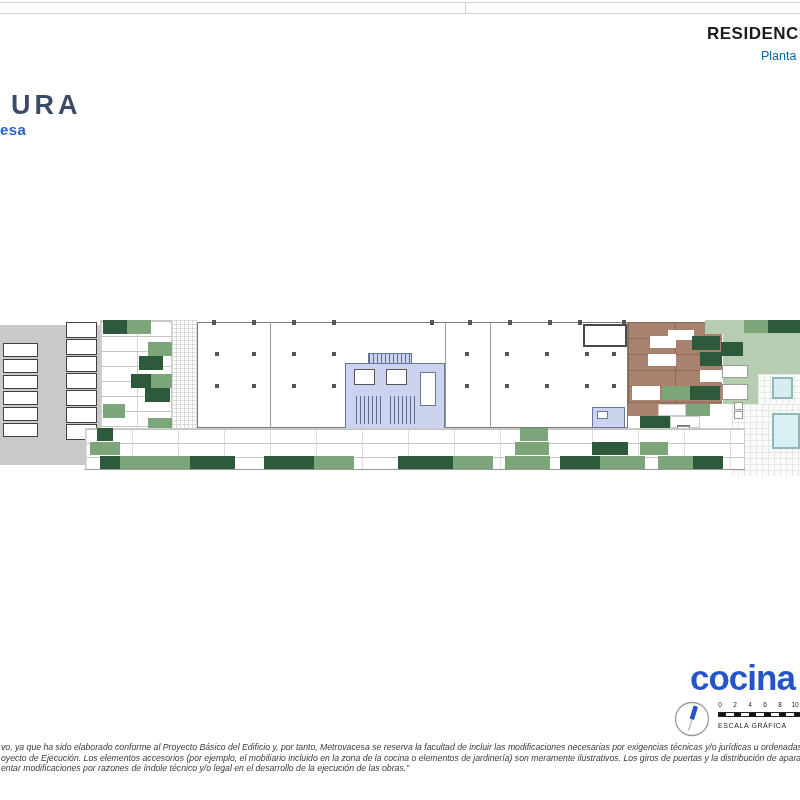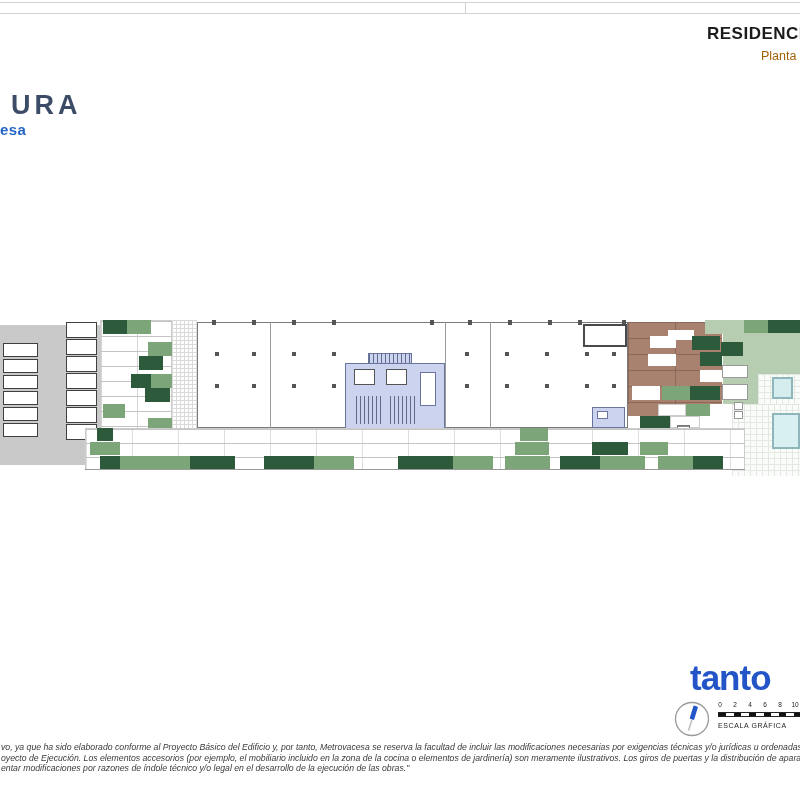--- a/index.html
+++ b/index.html
@@ -3,21 +3,21 @@
 <meta charset="utf-8">
 <style>
   html,body{margin:0;padding:0;background:#fff;}
   #page{position:relative;width:800px;height:800px;background:#ffffff;overflow:hidden;
         font-family:"Liberation Sans",sans-serif;}
   
   .rule{position:absolute;background:#d2d2d2;}
   
   #project-title{position:absolute;left:707px;top:24px;font-size:17px;font-weight:bold;
     color:#1c1c1c;letter-spacing:.5px;white-space:nowrap;}
-  #sheet-title{position:absolute;left:761px;top:49px;font-size:12.5px;color:#a16207;white-space:nowrap;}
+  #sheet-title{position:absolute;left:761px;top:49px;font-size:12.5px;color:#0369a1;white-space:nowrap;}
   
   #brand-top-1{position:absolute;left:11px;top:90px;font-size:27px;font-weight:600;
     letter-spacing:4px;white-space:nowrap;}
   #brand-top-2{position:absolute;left:0px;top:121px;font-size:15px;font-weight:bold;
     letter-spacing:.4px;white-space:nowrap;}
   
   #floor-plan{position:absolute;left:0;top:312px;width:800px;height:166px;}
   .pe{position:absolute;box-sizing:border-box;}
   .bricks-left{background-image:repeating-linear-gradient(180deg,#c4c4c4 0 1px,transparent 1px 15px),
     repeating-linear-gradient(90deg,#d4d4d4 0 1px,transparent 1px 36px);}
@@ -180,21 +180,21 @@
       <div class="pe" style="left: 398px; top: 144px; width: 55px; height: 13px; background-color: rgb(46, 90, 60);"></div>
       <div class="pe" style="left: 453px; top: 144px; width: 40px; height: 13px; background-color: rgb(125, 165, 122);"></div>
       <div class="pe" style="left: 505px; top: 144px; width: 45px; height: 13px; background-color: rgb(125, 165, 122);"></div>
       <div class="pe" style="left: 560px; top: 144px; width: 40px; height: 13px; background-color: rgb(46, 90, 60);"></div>
       <div class="pe" style="left: 600px; top: 144px; width: 45px; height: 13px; background-color: rgb(125, 165, 122);"></div>
       <div class="pe" style="left: 658px; top: 144px; width: 35px; height: 13px; background-color: rgb(125, 165, 122);"></div>
       <div class="pe" style="left: 693px; top: 144px; width: 30px; height: 13px; background-color: rgb(46, 90, 60);"></div>
       <div class="pe" style="left: 85px; top: 157px; width: 660px; height: 1px; background-color: rgb(153, 153, 153);"></div>
     </div>
 
-  <div id="brand-bottom" style="color: rgb(35, 85, 201);">tanto</div>
+  <div id="brand-bottom" style="color: rgb(35, 85, 201);">cocina</div>
 
   <div id="north-arrow">
     <svg width="42" height="42" viewBox="0 0 42 42">
       <circle cx="20" cy="21" r="16.5" fill="none" stroke="#9a9a9a" stroke-width="1.3"></circle>
       <g transform="rotate(17 20 21)">
         <rect x="17.6" y="7.5" width="4.6" height="14" rx="1" fill="#2456c7"></rect>
         <rect x="19.3" y="22" width="1.6" height="11" fill="#c0c0c0"></rect>
       </g>
     </svg>
   </div>

